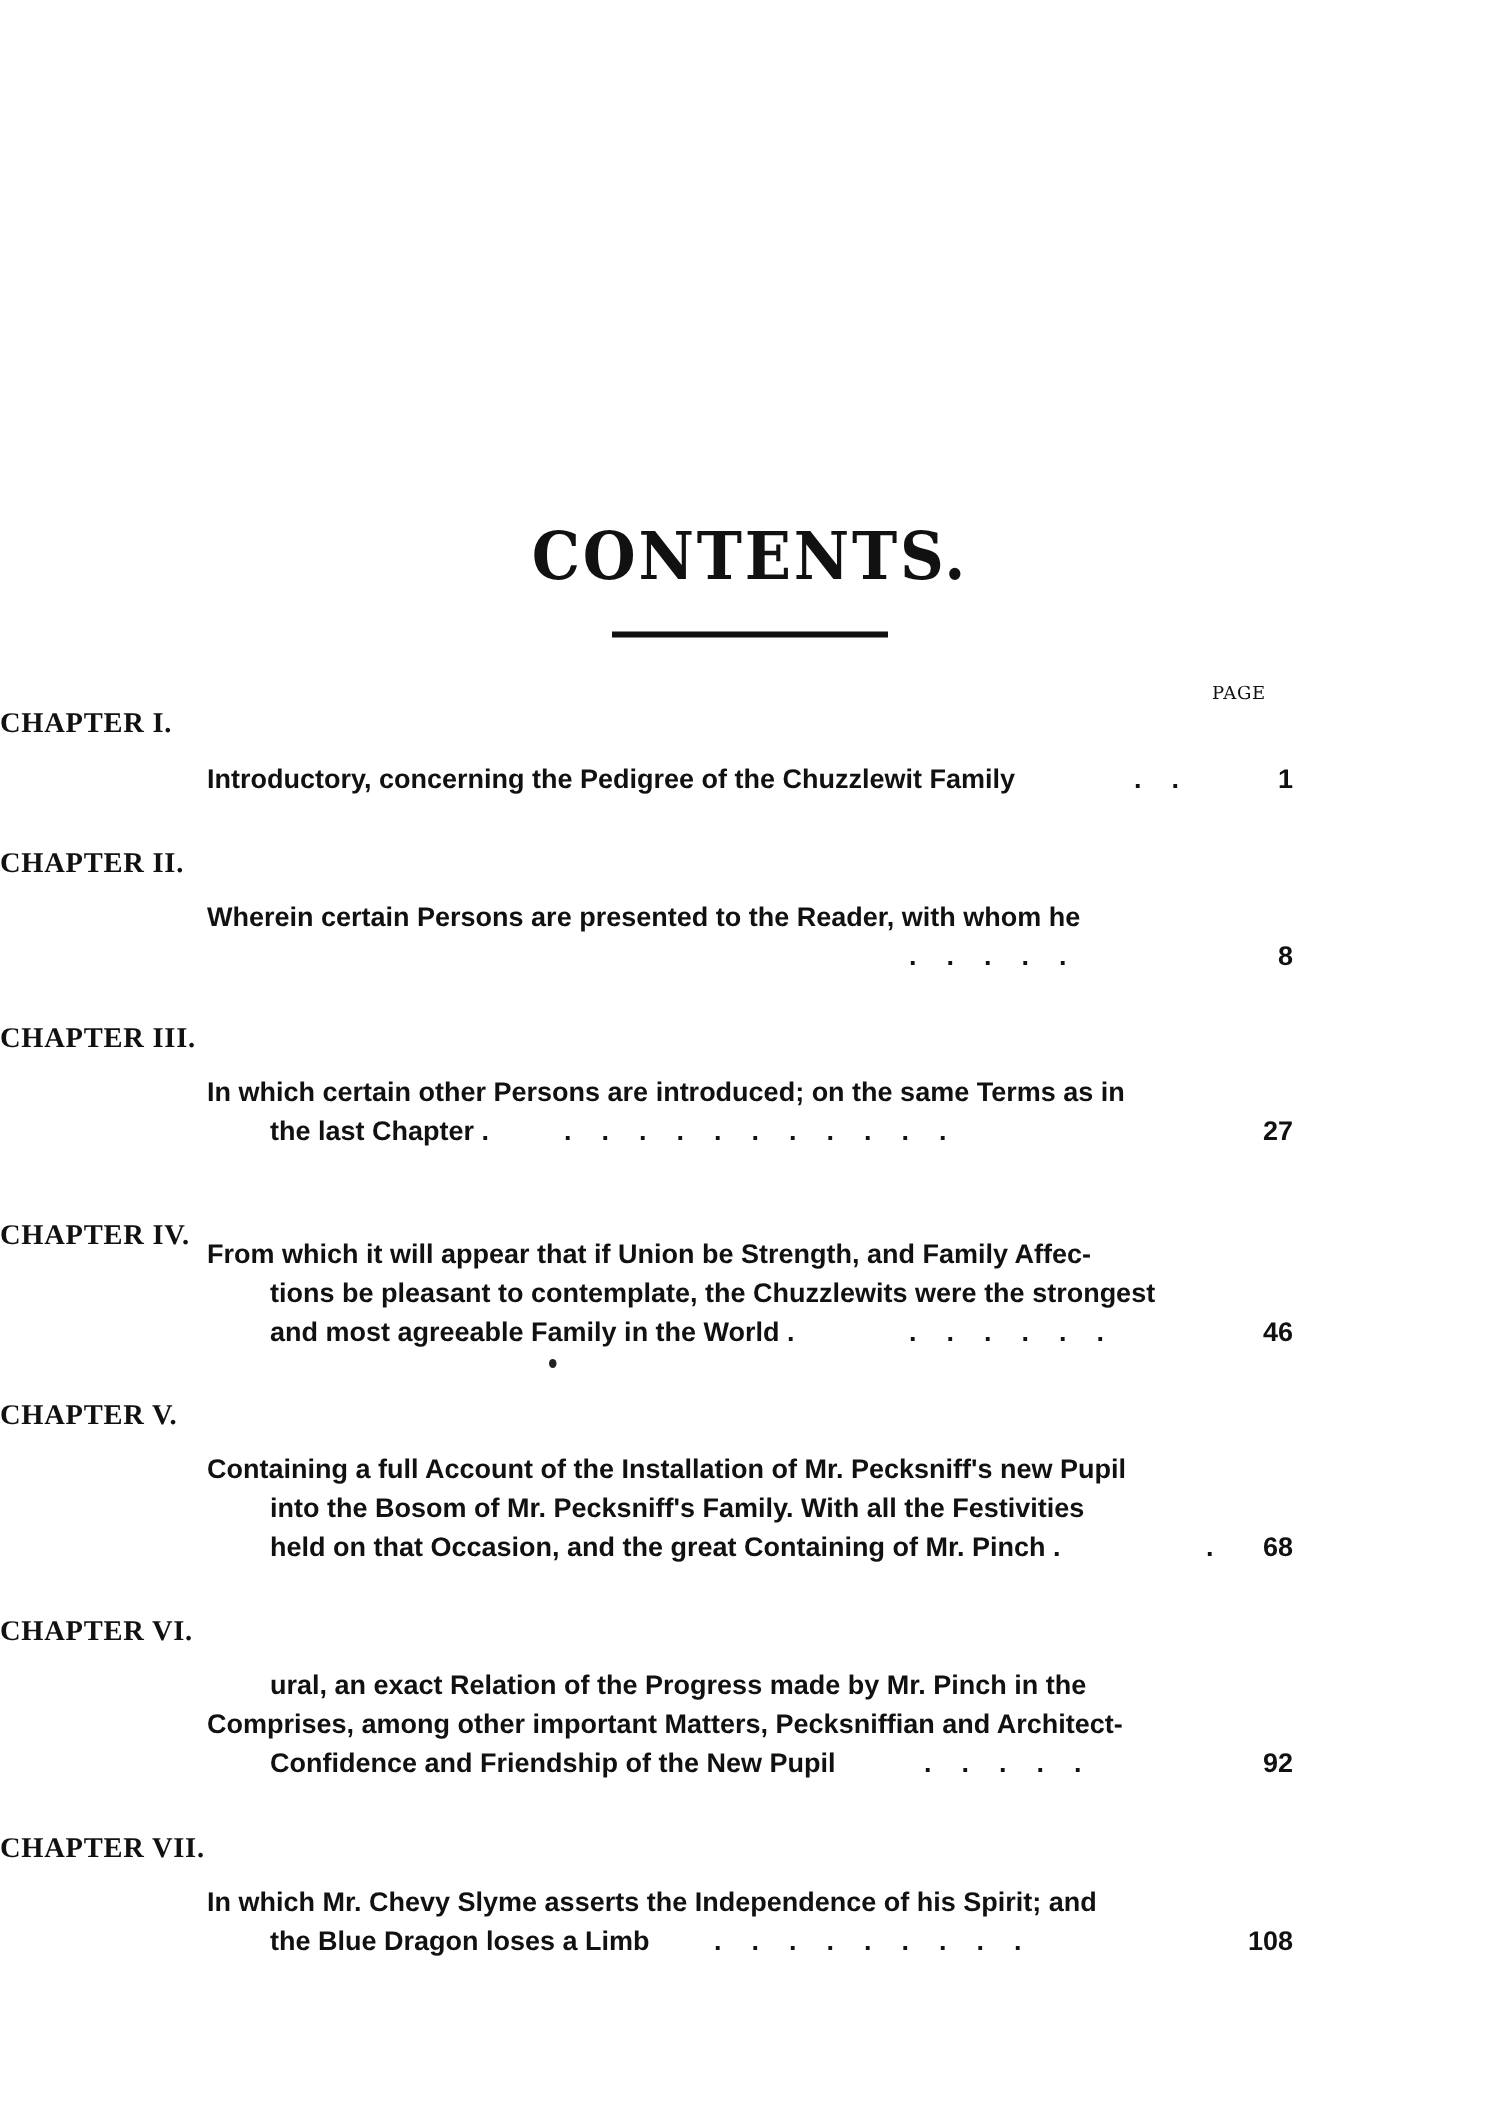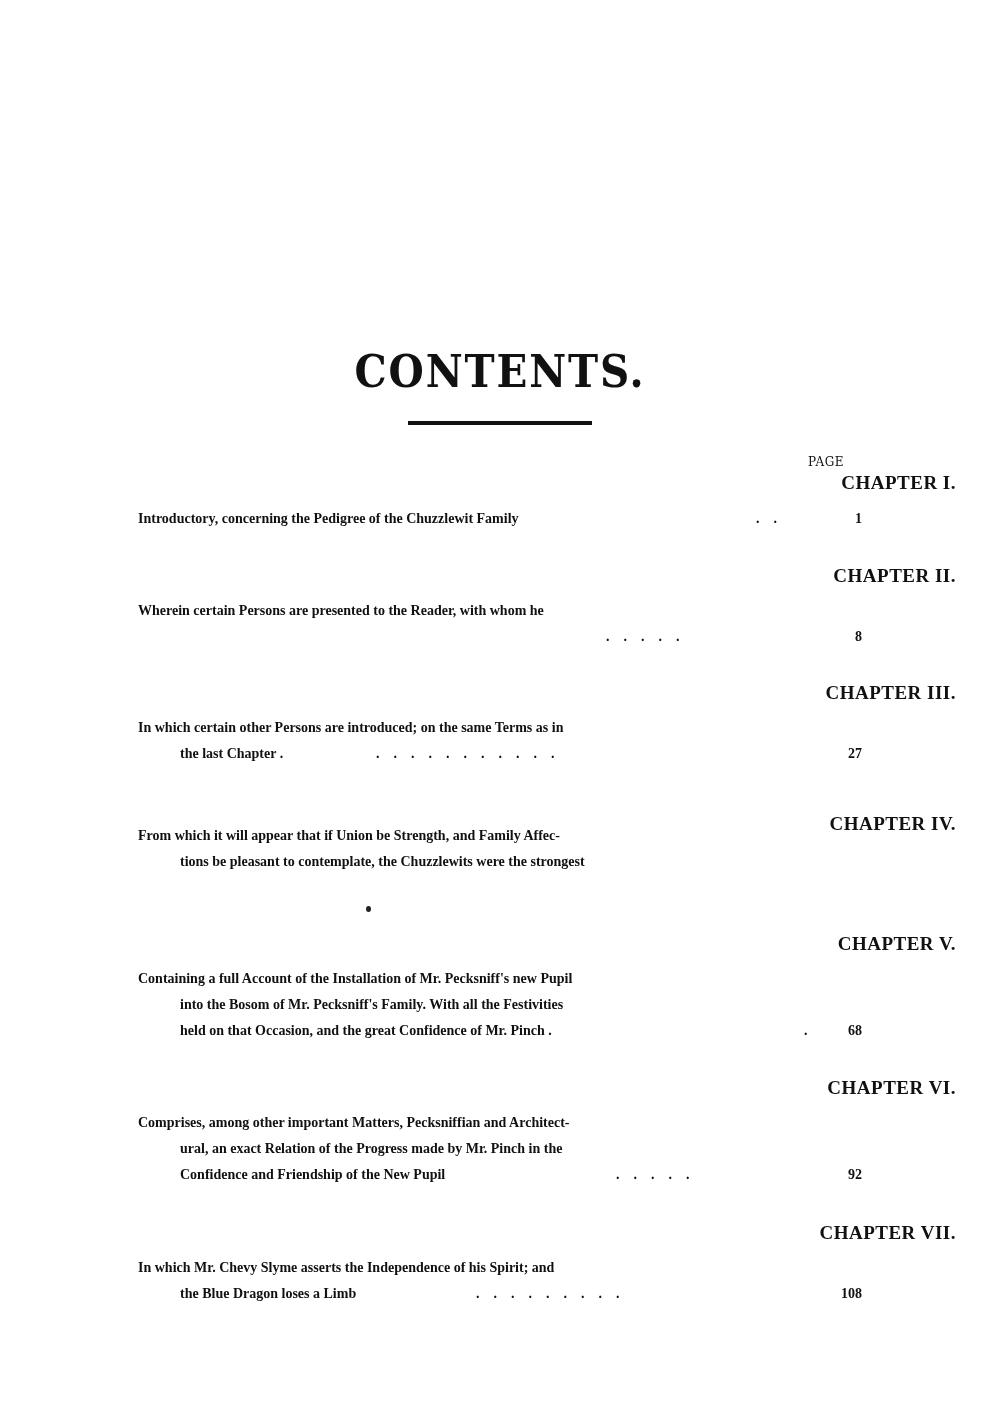--- a/index.html
+++ b/index.html
@@ -3,25 +3,25 @@
 <meta charset="utf-8">
 <style>
   html, body { margin:0; padding:0; background:#ffffff; }
   body { width:1000px; height:1418px; position:relative; overflow:hidden;
          font-family:"DejaVu Serif", "Liberation Serif", serif; color:#111; }
   .title { position:absolute; left:0; width:1000px; top:346px; text-align:center;
            font-size:44px; font-weight:bold; letter-spacing:2px; transform:scaleX(0.92); }
   .rule { position:absolute; left:408px; top:421px; width:184px; height:4px; background:#111; }
   .page-label { position:absolute; left:808px; top:455px; font-size:12px; font-weight:normal;
                 letter-spacing:0.5px; }
-  .chapter-head { position:absolute; left:0; width:912px; text-align:right;
+  .chapter-head { position:absolute; left:0; width:912px; text-align:left;
                   font-size:19px; font-weight:bold; letter-spacing:0.5px;
-                  font-family:"Liberation Serif", serif;margin-left:44px; }
-  .entry { position:absolute; left:138px; width:724px; font-size:14px; font-weight:bold;
-           line-height:26px; font-family:Liberation Serif, serif; }
+                  font-family:"Liberation Serif", serif; }
+  .entry { position:absolute; left:138px; width:724px; font-size:18px; font-weight:bold;
+           line-height:26px; font-family:Liberation Sans, sans-serif; }
   .line { position:relative; height:26px; white-space:nowrap; }
   .line.indent { padding-left:42px; }
   .line .txt { display:inline-block; }
   .line .pg { position:absolute; right:0; top:0; }
   .line .dots { position:absolute; top:0; letter-spacing:0; }
   .stray { position:absolute; left:366px; top:906px; width:5px; height:6px;
            border-radius:50%; background:#222; }
 </style>
 </head>
 <body>
@@ -44,34 +44,35 @@
 <div class="chapter-head" style="top:682px">CHAPTER III.</div>
 <div class="entry" style="top:715px">
   <div class="line"><span class="txt">In which certain other Persons are introduced; on the same Terms as in</span></div>
   <div class="line indent"><span class="txt">the last Chapter .</span><span class="dots" style="left:238px; white-space:pre">.    .    .    .    .    .    .    .    .    .    .</span><span class="pg">27</span></div>
 </div>
 
 <div class="chapter-head" style="top:813px">CHAPTER IV.</div>
 <div class="entry" style="top:823px">
   <div class="line"><span class="txt">From which it will appear that if Union be Strength, and Family Affec-</span></div>
   <div class="line indent"><span class="txt">tions be pleasant to contemplate, the Chuzzlewits were the strongest</span></div>
+  <div class="line indent"><span class="txt">and most agreeable Family in the World .</span><span class="dots" style="left:468px; white-space:pre">.    .    .    .    .    .</span><span class="pg">46</span></div>
 </div>
 <div class="stray"></div>
 
 <div class="chapter-head" style="top:933px">CHAPTER V.</div>
 <div class="entry" style="top:966px">
   <div class="line"><span class="txt">Containing a full Account of the Installation of Mr. Pecksniff's new Pupil</span></div>
   <div class="line indent"><span class="txt">into the Bosom of Mr. Pecksniff's Family.  With all the Festivities</span></div>
-  <div class="line indent"><span class="txt">held on that Occasion, and the great Confidence of Mr. Pinch .</span><span class="dots" style="left:666px; white-space:pre">.</span><span class="pg">68</span></div>
+  <div class="line indent"><span class="txt">held on that Occasion, and the great Containing of Mr. Pinch .</span><span class="dots" style="left:666px; white-space:pre">.</span><span class="pg">68</span></div>
 </div>
 
 <div class="chapter-head" style="top:1077px">CHAPTER VI.</div>
 <div class="entry" style="top:1110px">
+  <div class="line indent"><span class="txt">ural, an exact Relation of the Progress made by Mr. Pinch in the</span></div>
   <div class="line"><span class="txt">Comprises, among other important Matters, Pecksniffian and Architect-</span></div>
-  <div class="line indent"><span class="txt">ural, an exact Relation of the Progress made by Mr. Pinch in the</span></div>
   <div class="line indent"><span class="txt">Confidence and Friendship of the New Pupil</span><span class="dots" style="left:478px; white-space:pre">.    .    .    .    .</span><span class="pg">92</span></div>
 </div>
 
 <div class="chapter-head" style="top:1222px">CHAPTER VII.</div>
 <div class="entry" style="top:1255px">
   <div class="line"><span class="txt">In which Mr. Chevy Slyme asserts the Independence of his Spirit; and</span></div>
   <div class="line indent"><span class="txt">the Blue Dragon loses a Limb</span><span class="dots" style="left:338px; white-space:pre">.    .    .    .    .    .    .    .    .</span><span class="pg">108</span></div>
 </div>
 
 </body></html>

